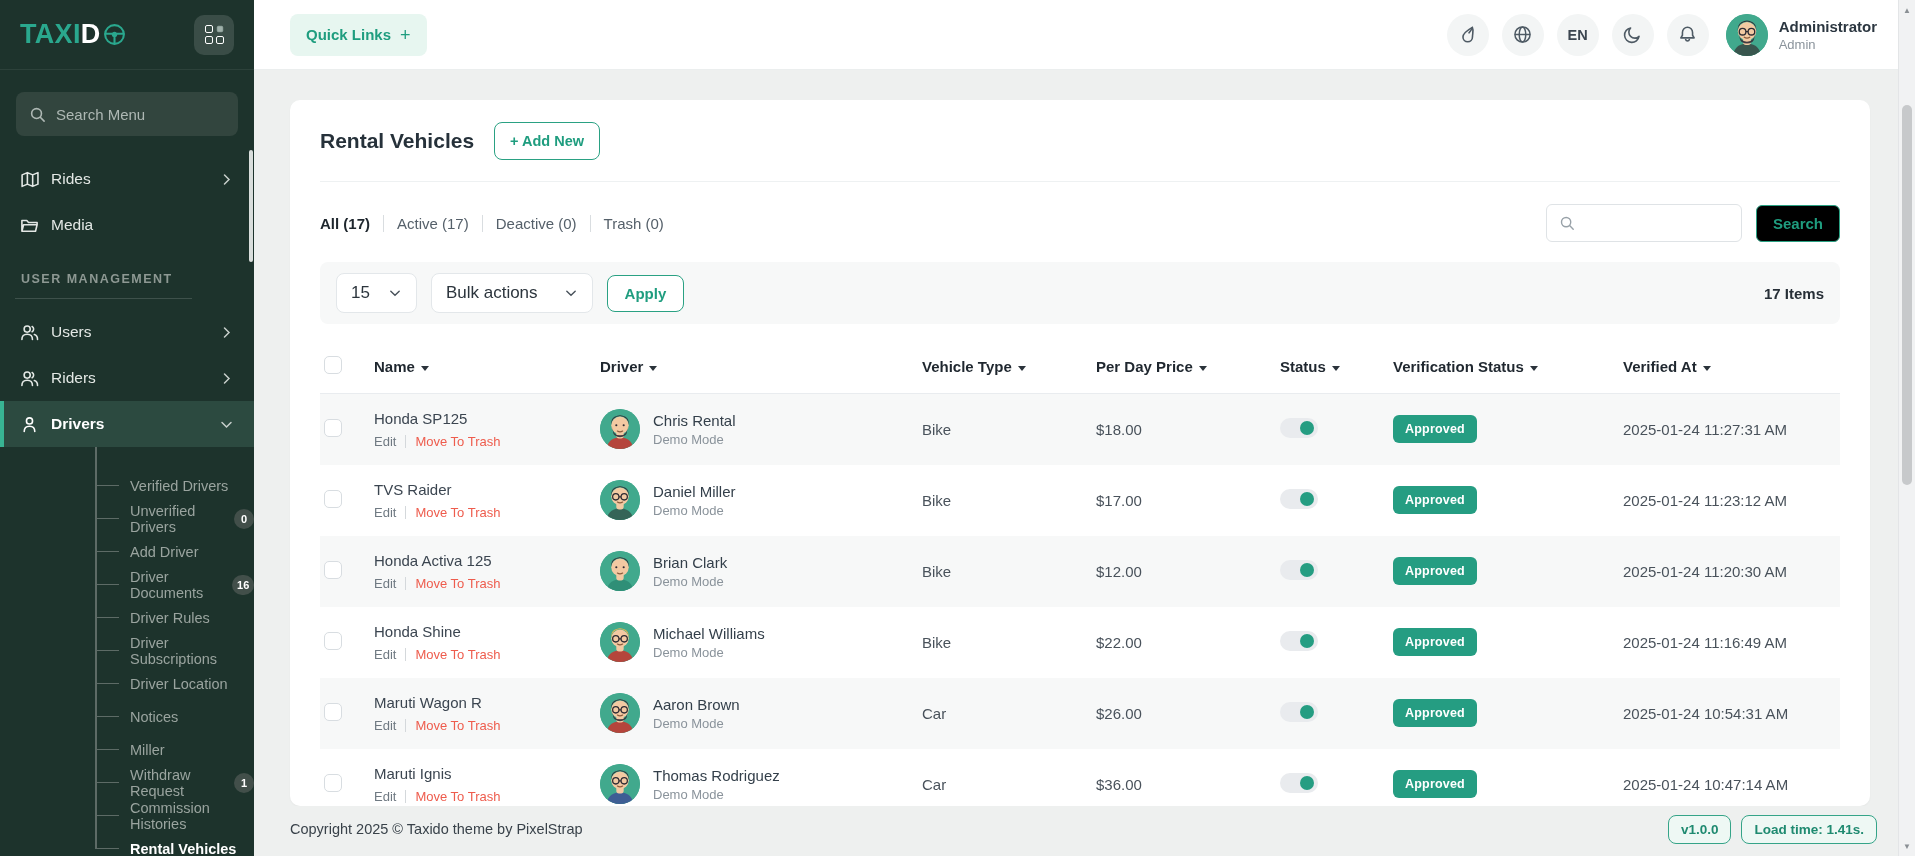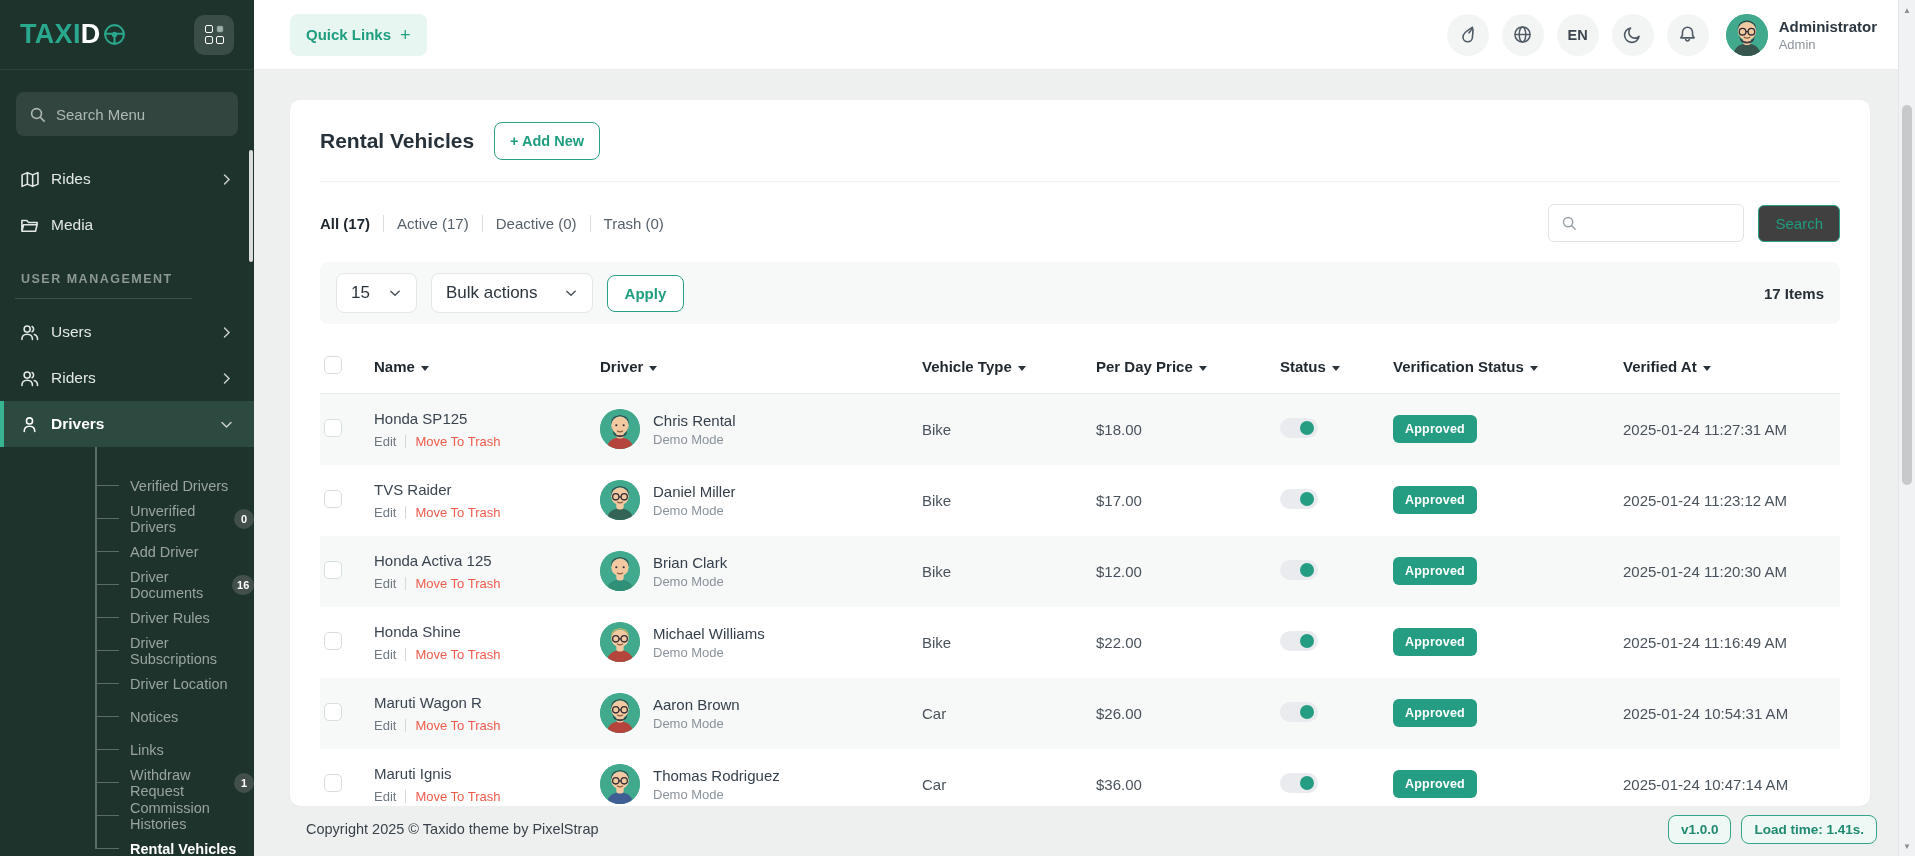--- a/index.html
+++ b/index.html
@@ -71,21 +71,21 @@
   .tabs-row{display:flex;align-items:center;justify-content:space-between;margin-top:22px;}
   .tabs{display:flex;align-items:center;}
   .tab{padding:0 13px;font-size:15px;color:#55606a;border-right:1px solid #d9dde0;line-height:17px;cursor:pointer;white-space:nowrap;}
   .tab:first-child{padding-left:0;}
   .tab:last-child{border-right:none;}
   .tab.active{font-weight:700;color:#1f272e;}
   .search-group{display:flex;align-items:center;gap:14px;}
   .table-search{width:196px;height:38px;border:1px solid #dfe3e6;border-radius:6px;display:flex;align-items:center;gap:9px;padding:0 12px;background:#fff;}
   .table-search svg{width:16px;height:16px;color:#98a1a8;flex:none;}
   .table-search input{border:none;outline:none;width:100%;font-size:14px;font-family:inherit;color:#3c4650;background:transparent;}
-  .search-btn{border:1px solid #2aa183;color:#1f9d7f;background:#404040;border-radius:6px;padding:9px 16px;font-weight:400;font-size:15px;cursor:pointer;font-family:inherit;}
+  .search-btn{border:1px solid #2aa183;color:#1f9d7f;background:#000000;border-radius:6px;padding:9px 16px;font-weight:700;font-size:15px;cursor:pointer;font-family:inherit;}
 
   .toolbar{margin-top:20px;background:var(--row-alt);border-radius:8px;padding:11px 16px;display:flex;align-items:center;gap:14px;}
   .select{background:#fff;border:1px solid #e3e7ea;border-radius:8px;height:40px;display:flex;align-items:center;padding:0 14px;font-size:17px;color:#2c353d;cursor:pointer;gap:18px;}
   .select .chev-d{width:14px;height:14px;color:#49525b;}
   .apply-btn{border:1px solid #2aa183;color:#1f9d7f;background:#fff;border-radius:8px;padding:9px 17px;font-weight:700;font-size:15px;cursor:pointer;font-family:inherit;}
   .items-count{margin-left:auto;font-weight:700;font-size:15px;color:#272f37;}
 
   table{width:100%;border-collapse:collapse;margin-top:16px;table-layout:fixed;}
   th{font-size:15px;font-weight:700;color:#1f272f;text-align:left;padding:16px 8px;border-bottom:1px solid #e9ecef;white-space:nowrap;}
   .caret{display:inline-block;width:0;height:0;border-left:4px solid transparent;border-right:4px solid transparent;border-top:5px solid #2b333b;margin-left:6px;vertical-align:middle;}
@@ -101,21 +101,21 @@
   .row-actions .trash{color:var(--danger);cursor:pointer;}
   .driver-cell{display:flex;align-items:center;gap:13px;}
   .driver-cell .avatar{width:40px;height:40px;}
   .driver-name{color:#333f4a;}
   .driver-sub{color:#8a939b;font-size:13px;margin-top:3px;}
   .toggle{width:38px;height:20px;background:#e9ebee;border-radius:10px;display:inline-block;position:relative;cursor:pointer;}
   .toggle .knob{position:absolute;top:3px;left:4px;width:14px;height:14px;border-radius:50%;background:#b9bec3;}
   .toggle.on .knob{left:auto;right:4px;background:var(--accent);}
   .badge-approved{display:inline-block;background:var(--accent);color:#fff;font-size:12.5px;font-weight:700;padding:7px 12px;border-radius:6px;letter-spacing:.2px;}
 
-  .footer{height:50px;display:flex;align-items:center;justify-content:space-between;padding:0 38px 4px 36px;color:#39424a;font-size:14.5px;flex:none;margin-left:16px;}
+  .footer{height:50px;display:flex;align-items:center;justify-content:space-between;padding:0 38px 4px 36px;color:#39424a;font-size:14.5px;flex:none;}
   .footer-pills{display:flex;gap:10px;}
   .pill{border:1px solid #35a488;color:var(--accent-dark);background:#eef8f4;border-radius:8px;padding:6px 12px;font-weight:700;font-size:13.5px;white-space:nowrap;}
 </style>
 </head>
 <body>
 
 <div class="app">
 
   <aside class="sidebar">
     <div class="logo-row">
@@ -221,21 +221,21 @@
           <div class="subitem">
             <span>Driver Subscriptions</span>
           </div>
           <div class="subitem">
             <span>Driver Location</span>
           </div>
           <div class="subitem">
             <span>Notices</span>
           </div>
           <div class="subitem">
-            <span>Links</span>
+            <span>Miller</span>
           </div>
           <div class="subitem">
             <span>Withdraw Request</span>
             <span class="badge">1</span>
           </div>
           <div class="subitem">
             <span>Commission Histories</span>
           </div>
           <div class="subitem active">
             <span>Rental Vehicles</span>

